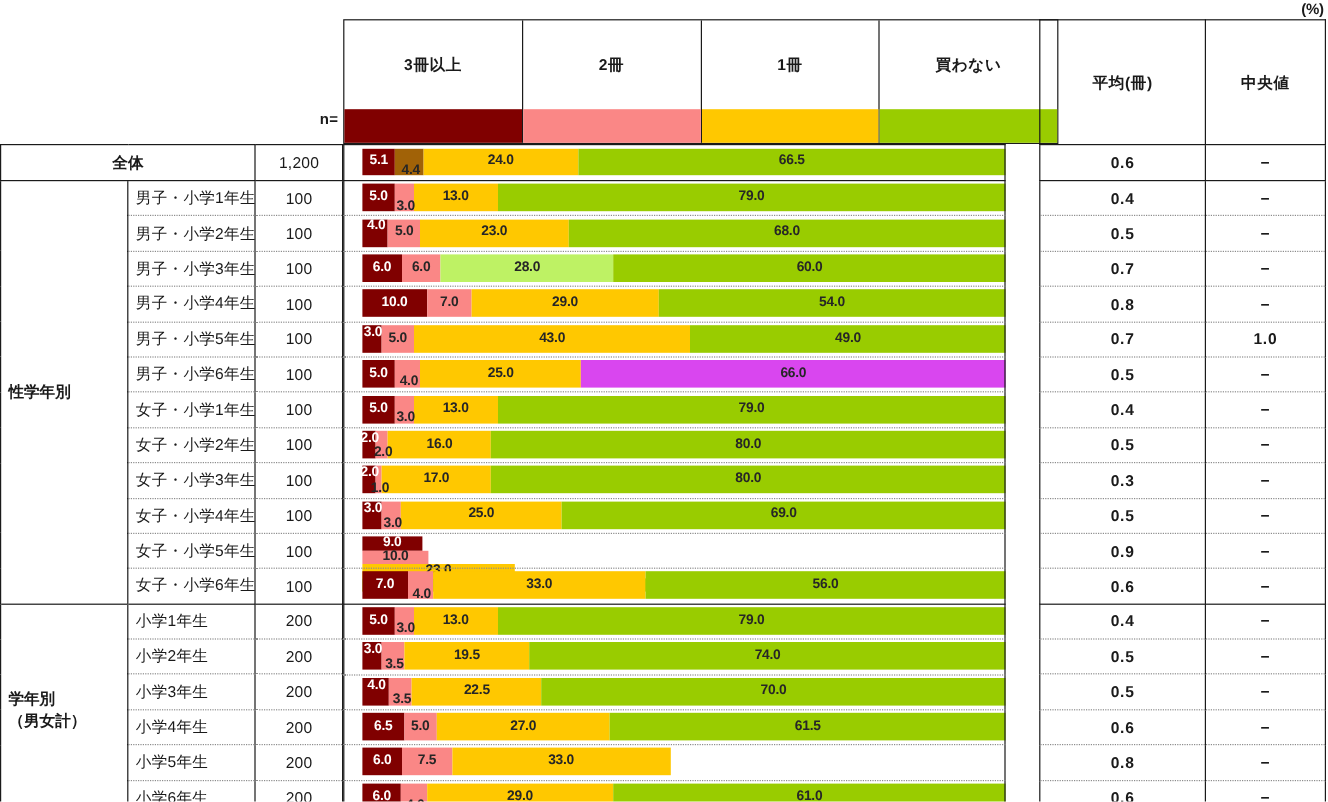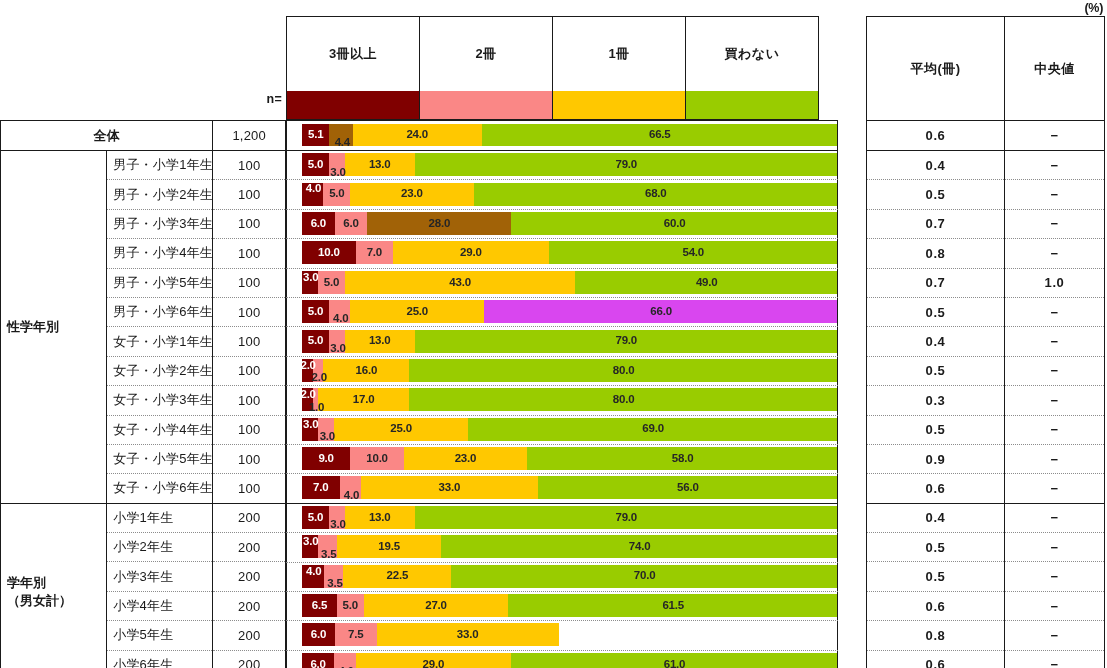--- a/index.html
+++ b/index.html
@@ -25,21 +25,21 @@
     position: absolute;
     right: 4px; top: 1px;
     font-size: 12.5px; font-weight: bold;
     letter-spacing: -0.3px;
   }
 
   
   .legend-wrap {
     position: absolute;
     left: 286px; top: 16px;
-    width: 533px; height: 104px;
+    width: 596px; height: 104px;
     border: 1.6px solid #1a1a1a;
     border-top-width: 1.6px;
     display: flex;
   }
   .legend-cell {
     flex: 1 1 0;
     border-right: 1.2px solid #1a1a1a;
     display: flex; flex-direction: column;
   }
   .legend-cell:last-child { border-right: none; }
@@ -323,21 +323,21 @@
         </div>
       </div>
       <div class="bar-row" style="height: 29.4px;">
         <div class="bar-inner" style="height: 23px; top: 3.2px;">
           <div class="seg s0" style="width: 33.12px; background: rgb(128, 0, 0);">
             <span class="seg-lbl">6.0</span>
           </div>
           <div class="seg s1" style="width: 33.12px; background: rgb(250, 135, 134);">
             <span class="seg-lbl">6.0</span>
           </div>
-          <div class="seg s2" style="width: 146px; background: #a16207;">
+          <div class="seg s2" style="width: 146px; background: #bef264;">
             <span class="seg-lbl">28.0</span>
           </div>
           <div class="seg s3" style="width: 331.2px; background: rgb(153, 204, 0);">
             <span class="seg-lbl">60.0</span>
           </div>
         </div>
       </div>
       <div class="bar-row" style="height: 29.4px;">
         <div class="bar-inner" style="height: 23px; top: 3.2px;">
           <div class="seg s0" style="width: 55.2px; background: rgb(128, 0, 0);">
@@ -444,21 +444,21 @@
           </div>
           <div class="seg s2" style="width: 138px; background: rgb(255, 200, 0);">
             <span class="seg-lbl">25.0</span>
           </div>
           <div class="seg s3" style="width: 380.88px; background: rgb(153, 204, 0);">
             <span class="seg-lbl">69.0</span>
           </div>
         </div>
       </div>
       <div class="bar-row" style="height: 29.4px;">
-        <div class="bar-inner" style="height: 23px; top: 3.2px;">
+        <div class="bar-inner" style="height: 23px; top: 3.2px; flex-direction: column;">
           <div class="seg s0" style="width: 49.68px; background: rgb(128, 0, 0);">
             <span class="seg-lbl">9.0</span>
           </div>
           <div class="seg s1" style="width: 55.2px; background: rgb(250, 135, 134);">
             <span class="seg-lbl">10.0</span>
           </div>
           <div class="seg s2" style="width: 126.96px; background: rgb(255, 200, 0);">
             <span class="seg-lbl">23.0</span>
           </div>
           <div class="seg s3" style="width: 320.16px; background: rgb(153, 204, 0);">

